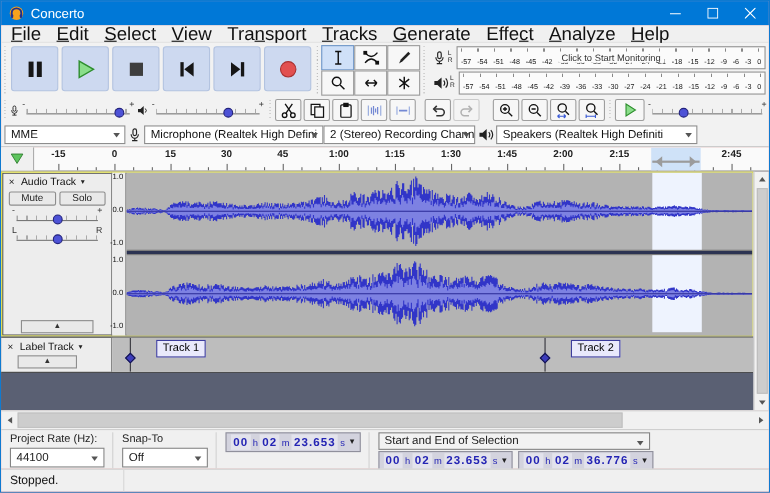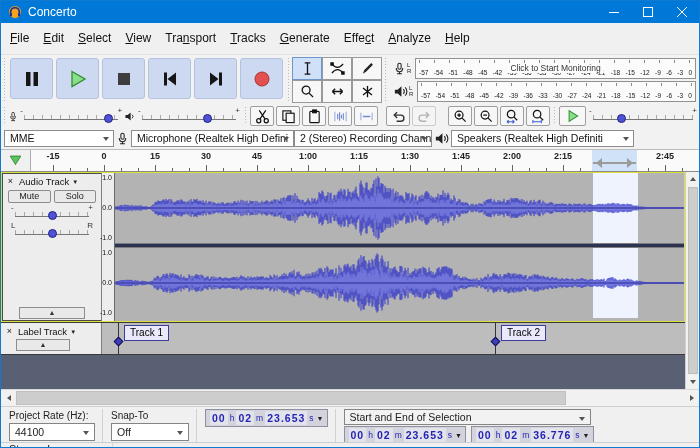--- a/index.html
+++ b/index.html
@@ -7,21 +7,21 @@
   .window{width:700px;height:448px;border:1px solid #0f7ad0;background:#fca5a5;display:flex;flex-direction:column;overflow:hidden;position:relative;}
 
   
   .titlebar{height:22px;background:#0078d7;display:flex;align-items:center;color:#fff;font-size:12px;flex:none;}
   .titlebar .appicon{width:14px;height:14px;margin:0 6px 0 7px;flex:none;}
   .titlebar .ttext{flex:1;line-height:22px;}
   .wbtn{width:34px;height:22px;display:flex;align-items:center;justify-content:center;font-size:11px;color:#fff;}
   .wbtn svg{display:block}
 
   
-  .menubar{height:32px;background:#f0f0f0;display:flex;align-items:center;font-size:12px;color:#111;flex:none;padding-left:2px;border-bottom:1px solid #e2e2e2;}
+  .menubar{height:16px;background:#f0f0f0;display:flex;align-items:center;font-size:17px;color:#111;flex:none;padding-left:2px;border-bottom:1px solid #e2e2e2;}
   .menu-item{padding:0 7px;line-height:15px;white-space:nowrap;}
   .menu-item u{text-decoration:underline;}
 
   
   .toolbars{flex:none;background:#f2f2f2;border-bottom:1px solid #bdbdbd;}
   .trow{display:flex;align-items:center;}
   .row1{height:49px;align-items:flex-start;}
   .row2{height:24px;}
   .row3{height:21px;padding-left:3px;}
   .vgrip{width:5px;align-self:stretch;margin:3px 1px;background:repeating-linear-gradient(180deg,#b9b9b9 0 1px,transparent 1px 3px);background-size:1px 100%;background-repeat:repeat-y;background-position:2px 0;flex:none;}
@@ -87,21 +87,21 @@
   .wsel{position:absolute;top:0;bottom:0;background:#eef3fe;z-index:0;}
   svg.wave{position:absolute;inset:0;z-index:1;width:100%;height:100%;}
 
   .ltrack{height:33px;flex:none;display:flex;border-top:1px solid #3a3a3a;border-bottom:1px solid #3a3a3a;background:#ededed;}
   .lpanel{width:101px;flex:none;border-right:1px solid #7d7d7d;display:flex;flex-direction:column;padding:2px 2px 1px 3px;}
   .lpanel .collapse{width:54px;margin-top:1px;align-self:flex-start;margin-left:12px;}
   .larea{flex:1;position:relative;background:#bdbdbd;min-width:0;overflow:hidden;}
   .flag{position:absolute;top:0;bottom:0;}
   .fstem{position:absolute;left:0;top:0;bottom:0;width:1px;background:#33333a;}
   .fdia{position:absolute;left:-3px;top:15px;width:7px;height:7px;background:#3d3dbb;border:1px solid #15154d;transform:rotate(45deg);}
-  .fbox{position:absolute;left:6px;top:2px;height:16px;border:1px solid #3c3c9c;background:#e9e9fb;font-size:10px;line-height:14px;padding:0 5px;color:#000;white-space:nowrap;}
+  .fbox{position:absolute;left:24px;top:2px;height:16px;border:1px solid #3c3c9c;background:#e9e9fb;font-size:10px;line-height:14px;padding:0 5px;color:#000;white-space:nowrap;}
   .tfiller{flex:1;background:#5a6073;}
 
   .vscroll{width:14px;flex:none;background:#f1f1f1;border-left:1px solid #cfcfcf;display:flex;flex-direction:column;align-items:center;}
   .varr{height:14px;width:100%;display:flex;align-items:center;justify-content:center;flex:none;}
   .vthumb{flex:1;width:10px;background:#cdcdcd;border:1px solid #bdbdbd;margin:1px 0;}
   .tri-up{width:0;height:0;border:3.5px solid transparent;border-bottom:4.5px solid #555;margin-top:-3px;}
   .tri-dn{width:0;height:0;border:3.5px solid transparent;border-top:4.5px solid #555;margin-bottom:-3px;}
   .tri-l{width:0;height:0;border:3.5px solid transparent;border-right:4.5px solid #555;margin-left:-3px;}
   .tri-r{width:0;height:0;border:3.5px solid transparent;border-left:4.5px solid #555;margin-right:-3px;}
 

